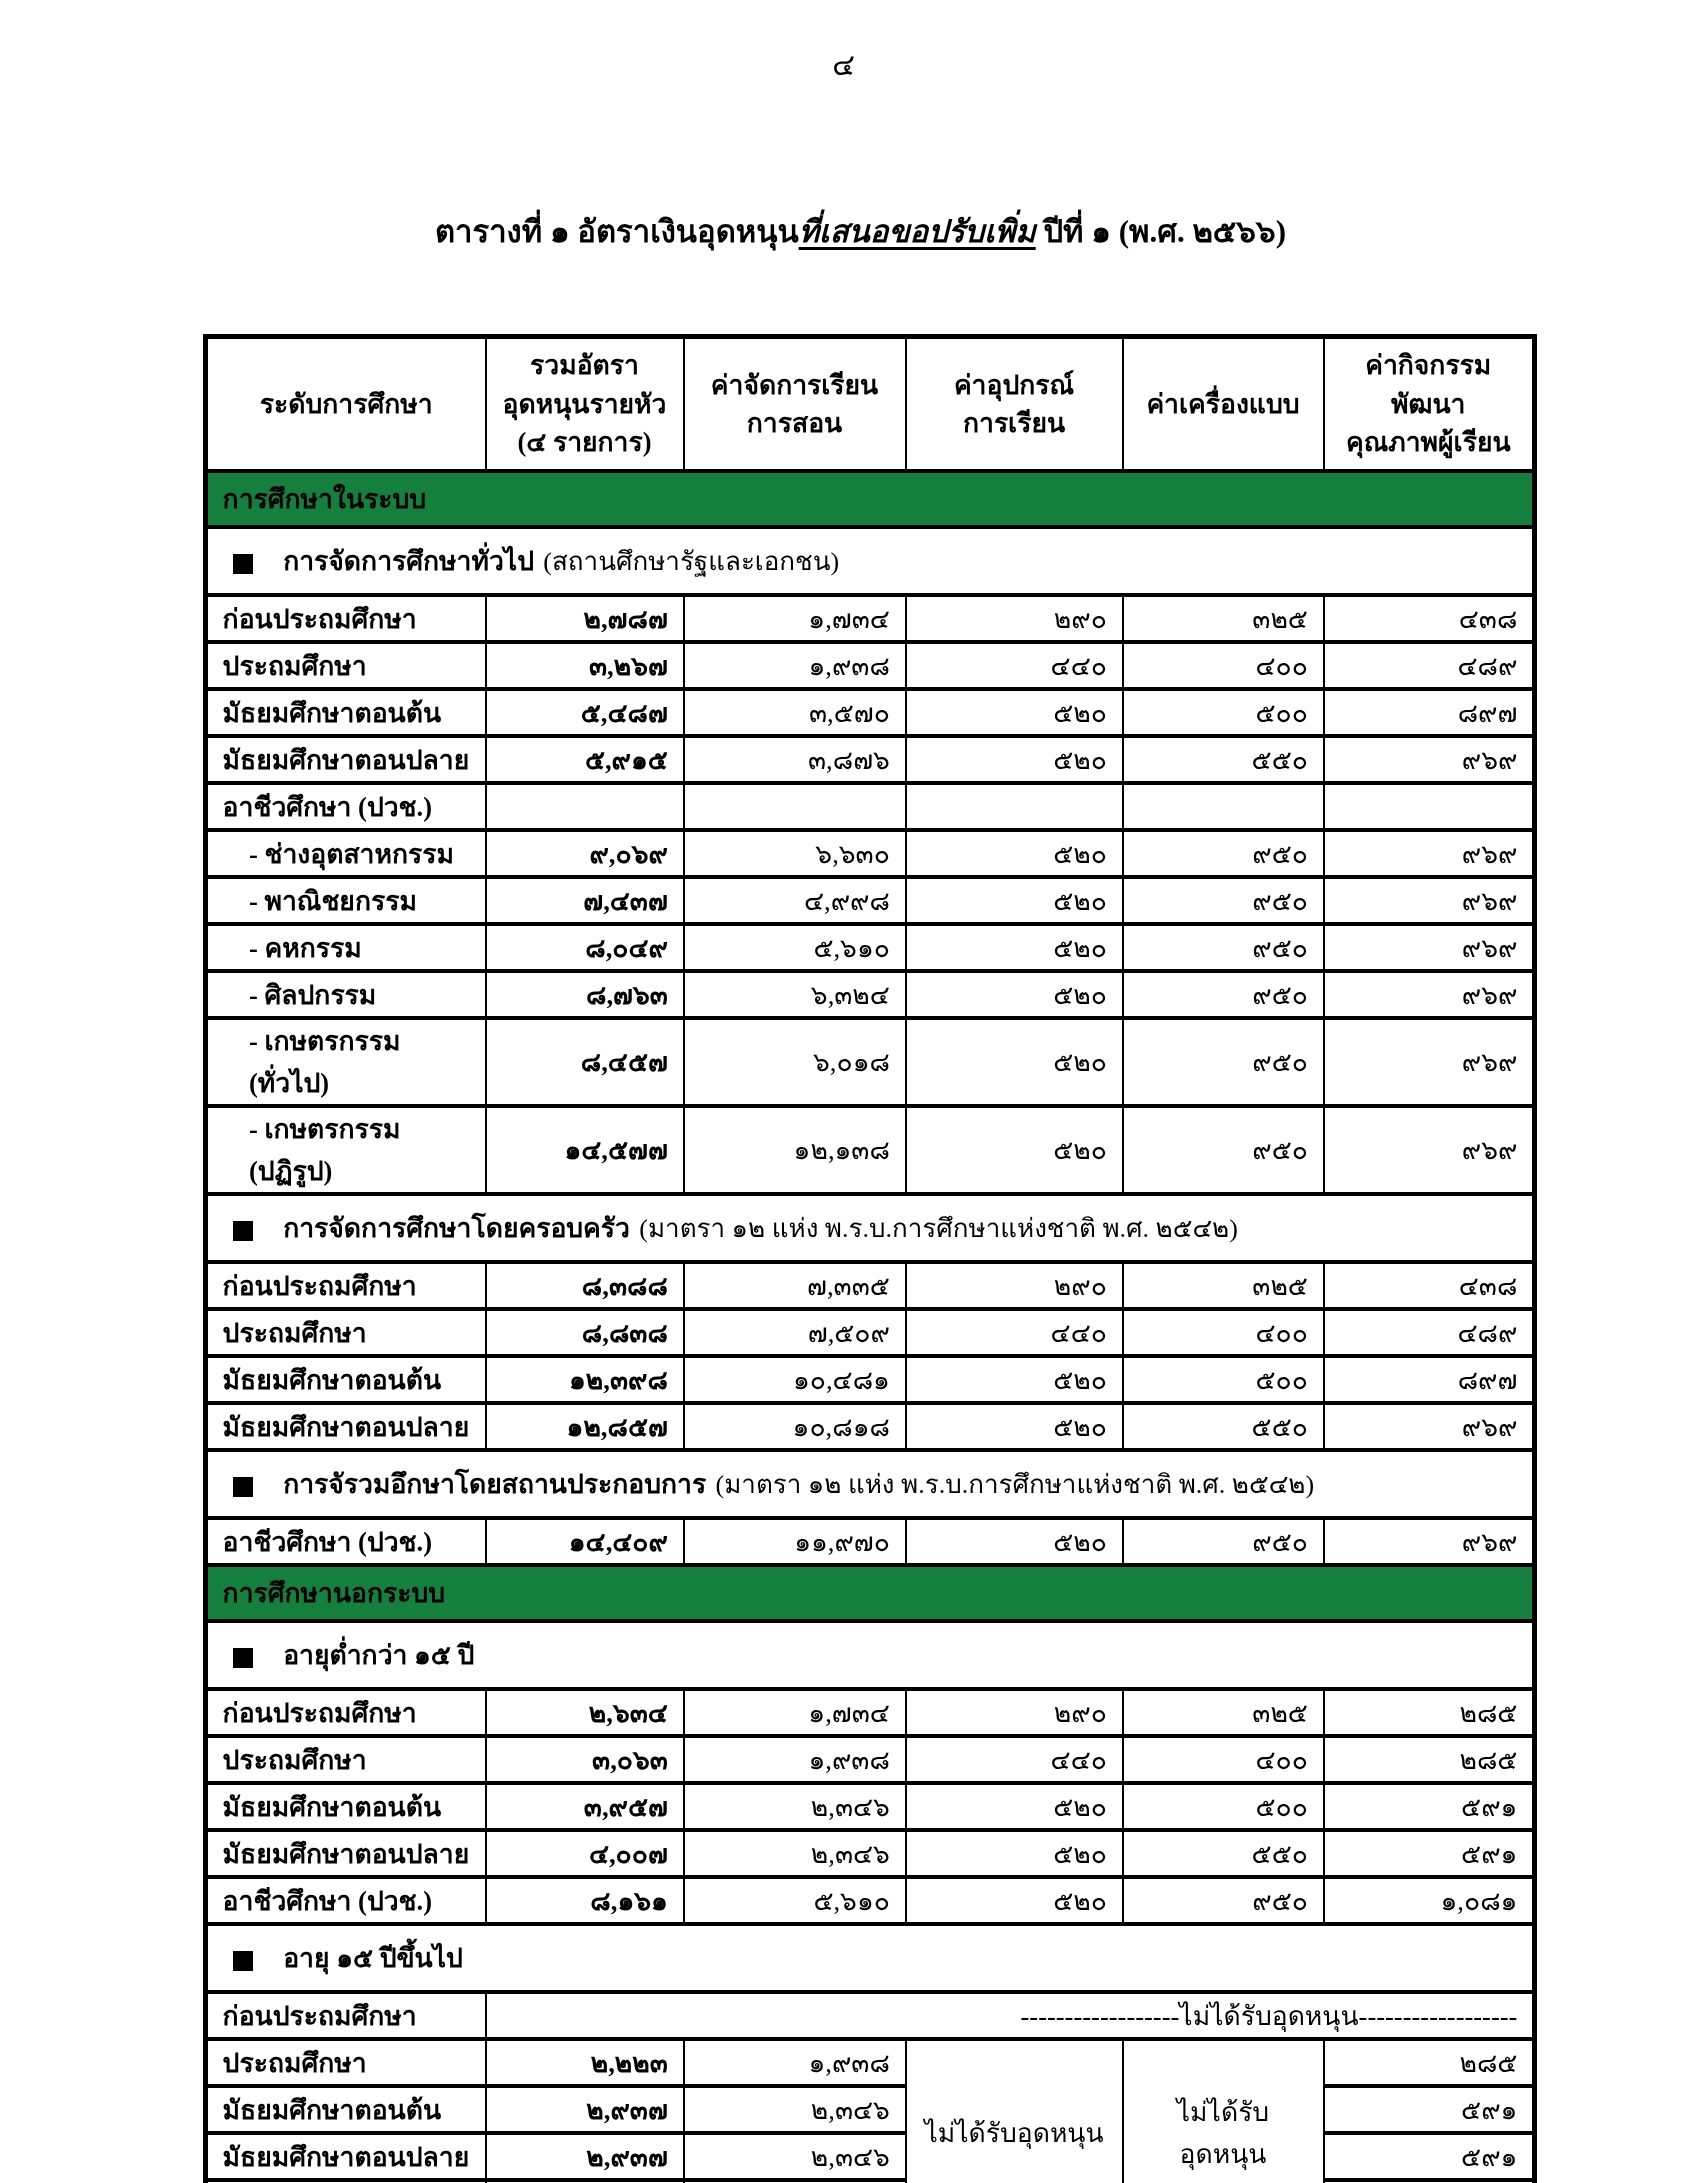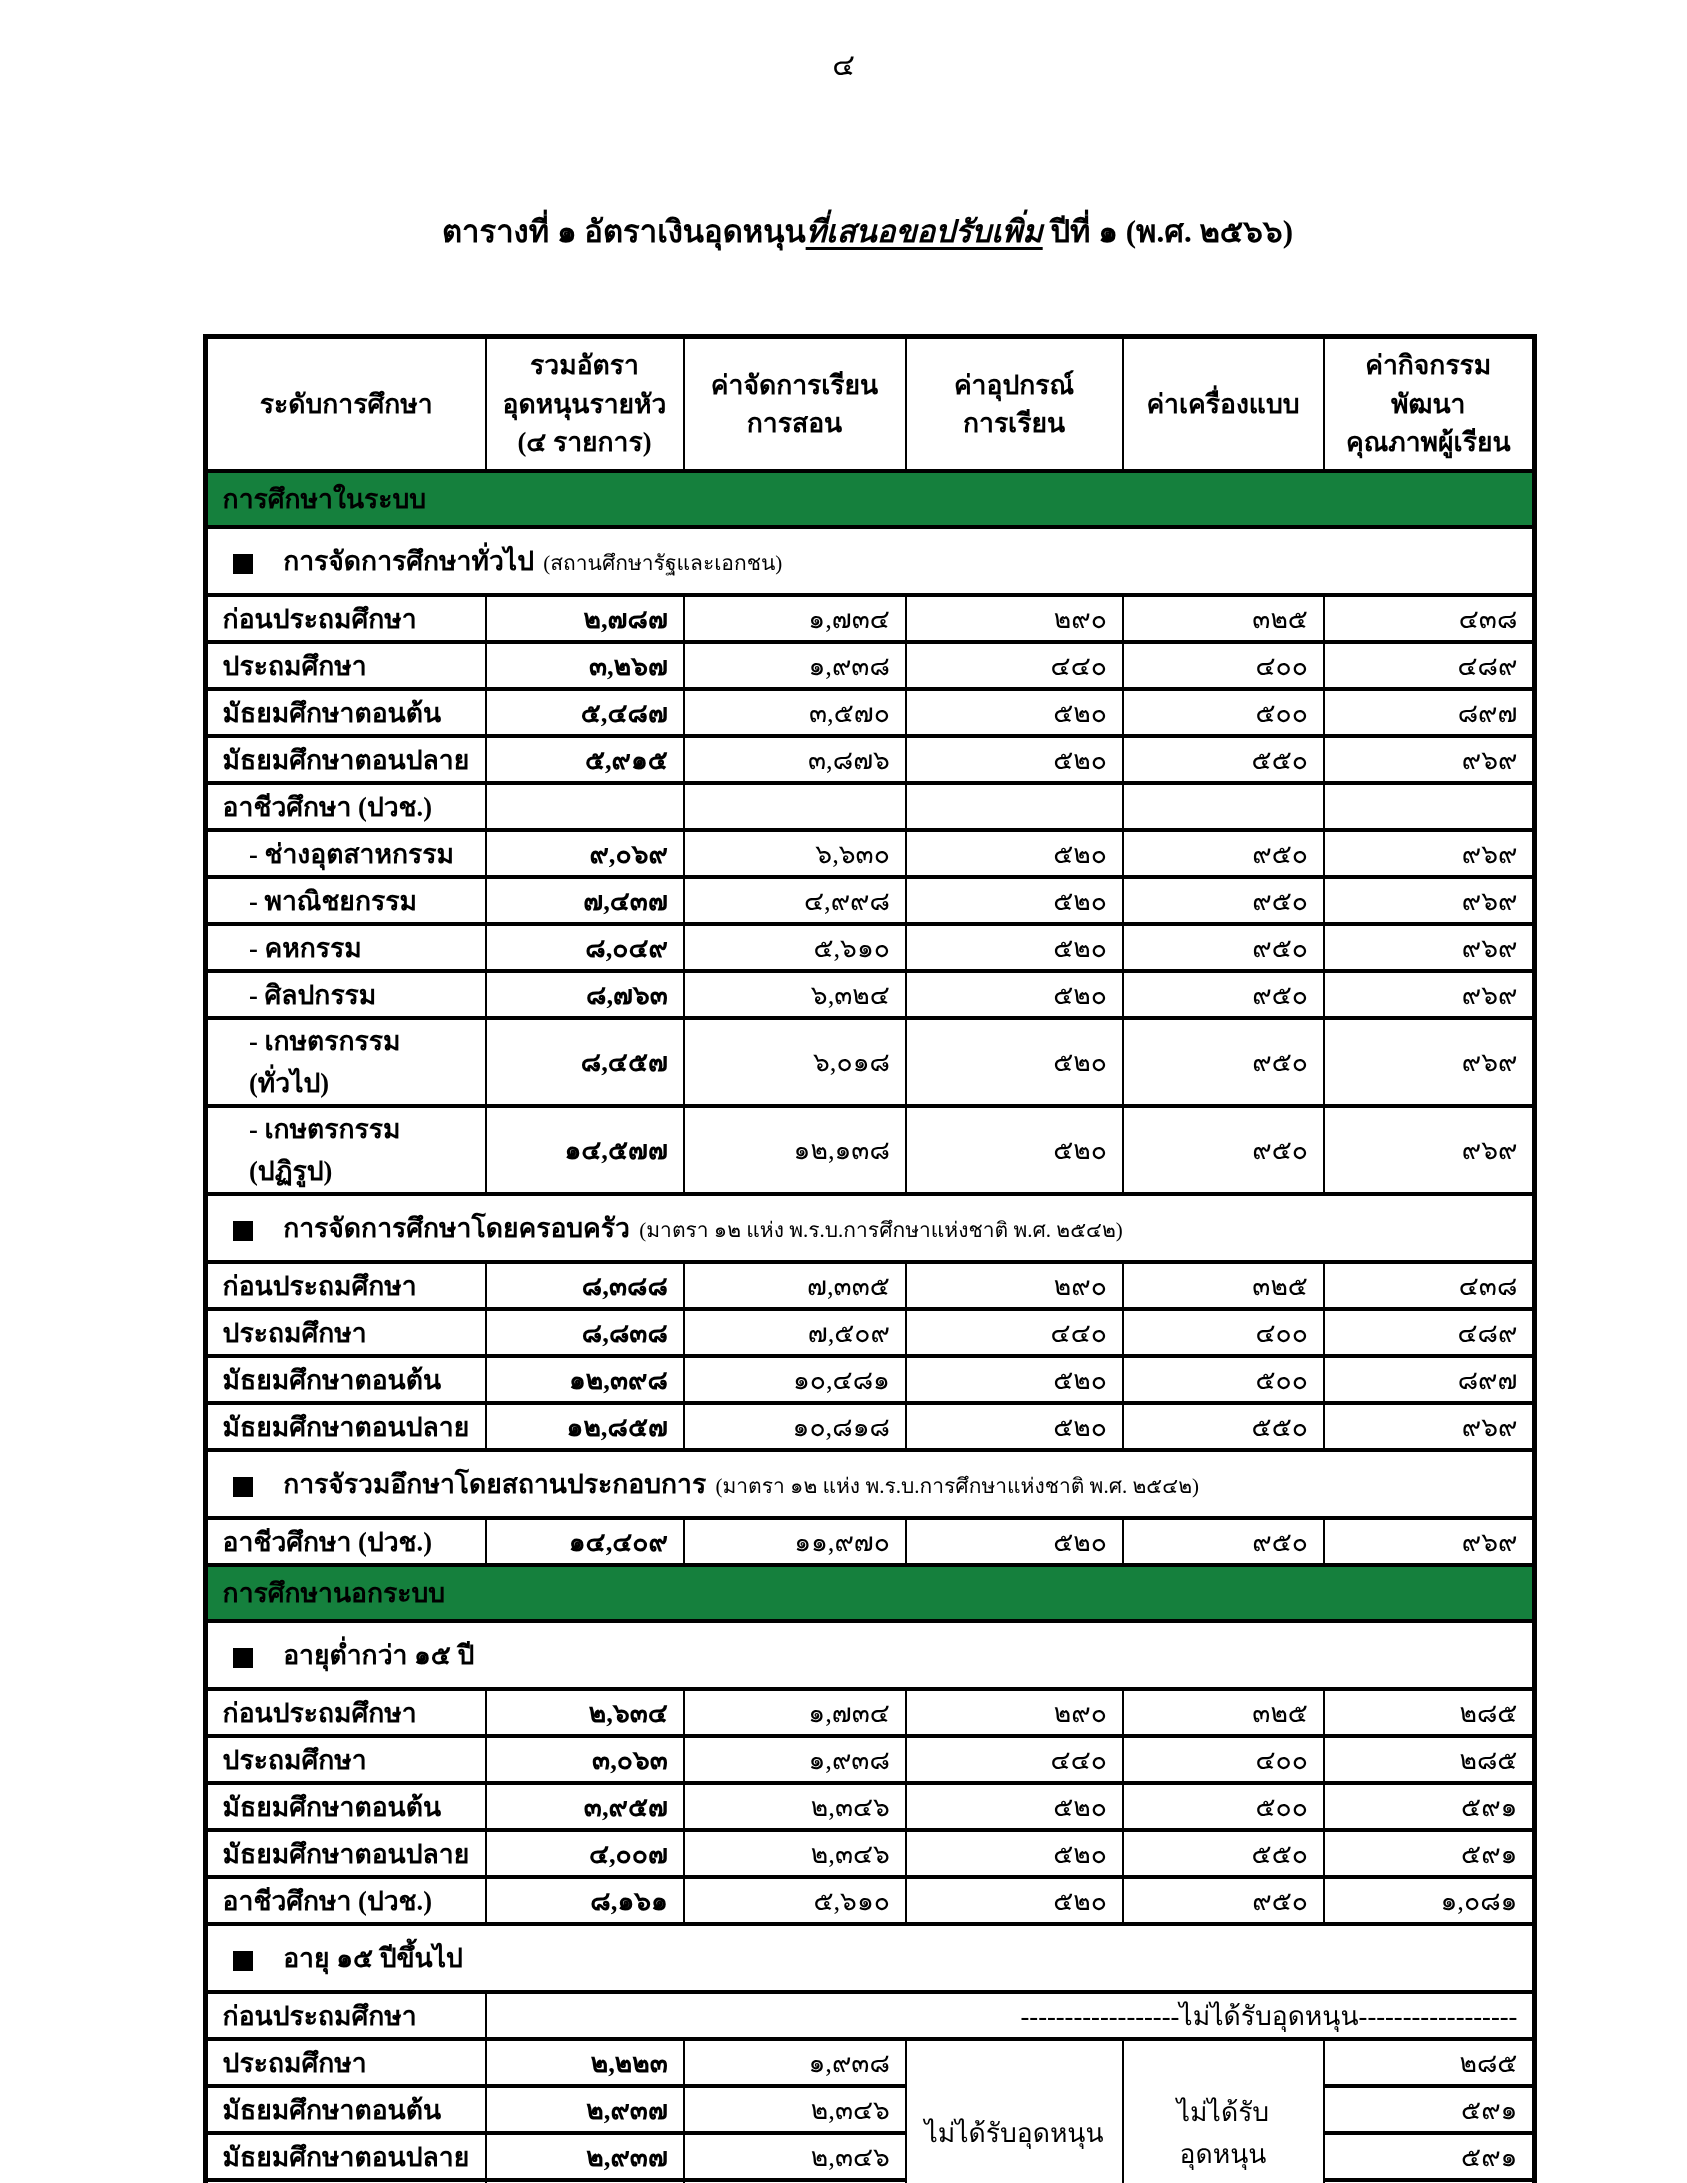--- a/index.html
+++ b/index.html
@@ -13,21 +13,21 @@
     overflow:hidden;
   }
   .page-number{
     position:absolute;
     top:41px; left:0; width:1687px;
     text-align:center;
     font-size:30px;
   }
   .title-wrap{
     position:absolute;
-    top:206px; left:203px; width:1329px;
+    top:206px; left:196px; width:1329px;
     text-align:center;
     font-size:31px;
     font-weight:bold;
     white-space:nowrap;
   }
   .title-underline{
     font-style:italic;
     text-decoration:underline;
     text-decoration-thickness:2.6px;
     text-underline-offset:5.3px;
@@ -79,21 +79,21 @@
   }
   .bullet{
     display:inline-block;
     width:20px;height:20px;
     background:#000;
     margin:0 30px 0 10.6px;
     vertical-align:middle;
   }
   .subsection-note{
     font-weight:normal;
-    font-size:21px;
+    font-size:26px;
     margin-left:9.3px;
   }
   tr.r-data td{ height:43px; vertical-align:middle; }
   td.label{
     text-align:left;
     font-weight:bold;
   }
   td.label.sub{
     font-weight:bold;
     padding-left:41px;

